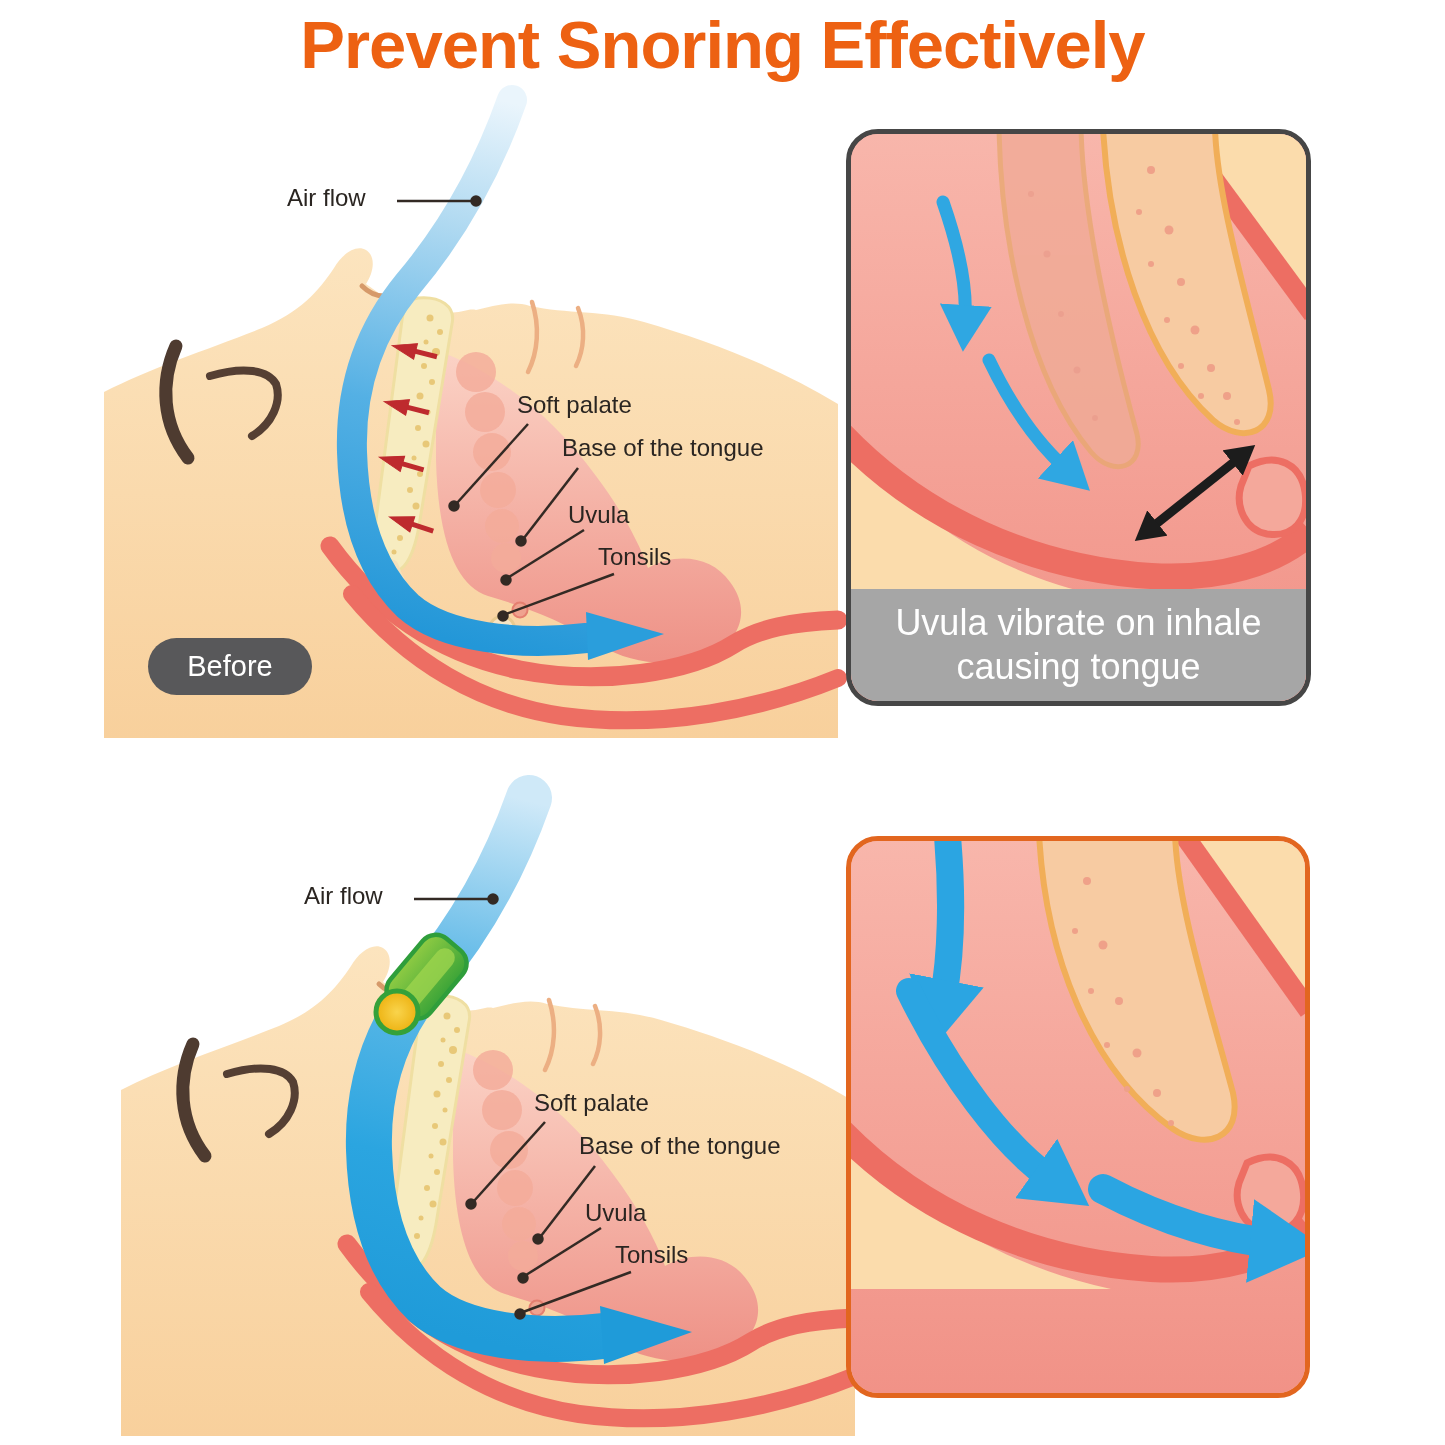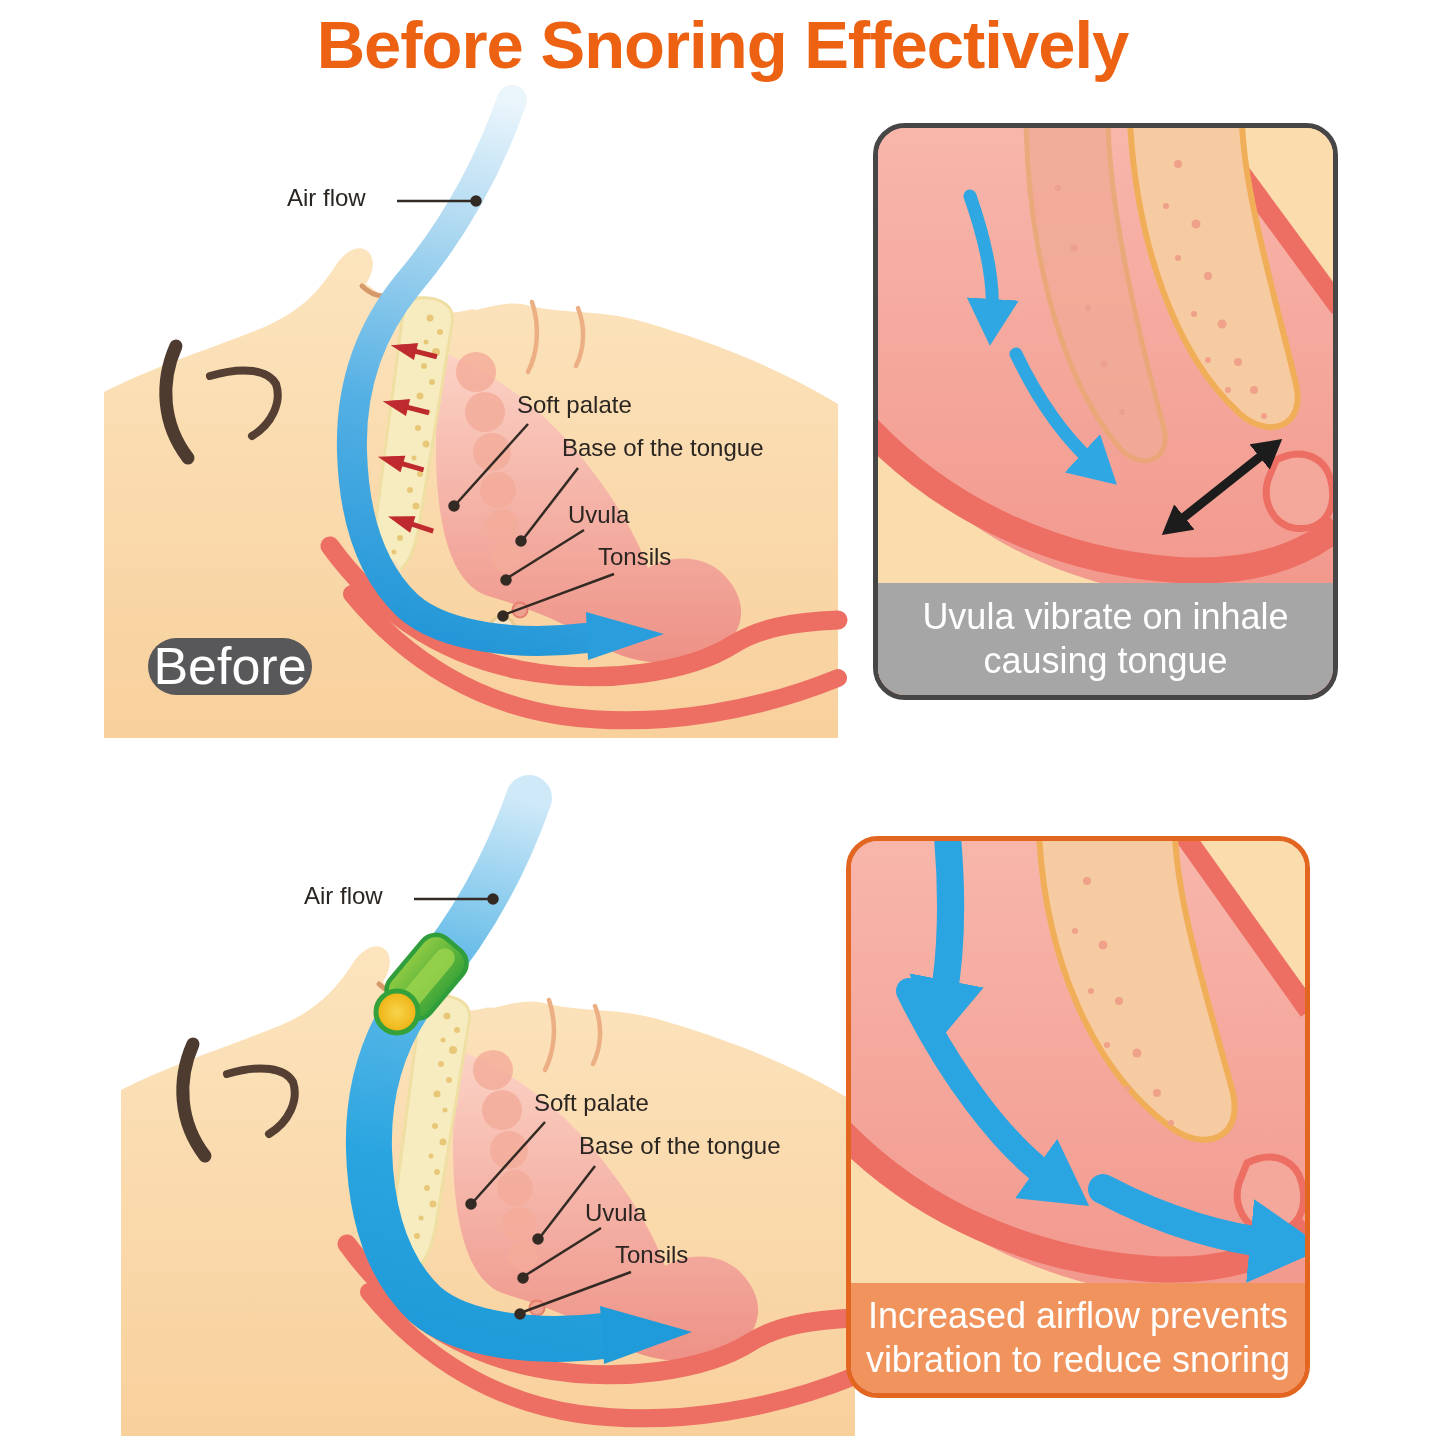--- a/index.html
+++ b/index.html
@@ -2,39 +2,39 @@
 <html style="--title-orange: #ED6112; --badge-before-bg: #58585A; --badge-after-bg: #E8590F; --caption-before-bg: #A6A6A6; --caption-after-bg: #F0935C; --caption-text: #FFFFFF; --inset-border-before: #464646; --inset-border-after: #E2661F; --airflow-blue: #2DA2DE; --vibration-red: #BE2A2E; --band-red: #ED6E63; --throat-pink: #EE8E83; --skin: #FBDCAC; --palate-yellow: #F7ECC0; --uvula-outline: #F1AE58; --label-text: #2A2521;"><head>
 <meta charset="utf-8">
 <style>
   html,body{margin:0;padding:0;background:#ffffff;}
   .page{position:relative;width:1445px;height:1445px;background:#ffffff;overflow:hidden;
         font-family:"Liberation Sans",sans-serif;}
   .title{position:absolute;top:6px;left:0;width:100%;margin:0;text-align:center;
          font-size:67px;font-weight:700;letter-spacing:-1px;color:var(--title-orange);}
   .scene{position:absolute;left:0;top:0;}
   .lbl{position:absolute;font-size:24px;color:var(--label-text);white-space:nowrap;}
-  .badge{position:absolute;color:#fff;font-size:52px;text-align:center;border-radius:30px;}
+  .badge{position:absolute;color:#fff;font-size:29px;text-align:center;border-radius:30px;}
   .badge-before{left:148px;top:638px;width:164px;height:57px;line-height:56px;background:var(--badge-before-bg);}
   .badge-after{left:148px;top:1342px;width:170px;height:57px;line-height:56px;background:var(--badge-after-bg);}
   .inset{position:absolute;overflow:hidden;border-radius:32px;background:#F6B0A5;}
-  .inset-before{left:846px;top:123px;width:455px;height:567px;border:5px solid var(--inset-border-before);margin-left:27px;}
+  .inset-before{left:846px;top:129px;width:455px;height:567px;border:5px solid var(--inset-border-before);}
   .inset-after{left:846px;top:836px;width:454px;height:552px;border:5px solid var(--inset-border-after);}
   .inset svg{position:absolute;left:0;top:0;display:block;}
   .caption{position:absolute;left:0;bottom:0;width:100%;display:flex;flex-direction:column;
            justify-content:center;align-items:center;color:var(--caption-text);
            font-size:36px;line-height:1.22;text-align:center;}
   .caption-before{height:112px;background:var(--caption-before-bg);}
   .caption-after{height:110px;background:var(--caption-after-bg);}
 </style>
 </head>
 <body>
 
 <div class="page">
 
-  <h1 class="title">Before Snoring Effectively</h1>
+  <h1 class="title">Prevent Snoring Effectively</h1>
 
   <svg class="scene" width="1445" height="1445" viewBox="0 0 1445 1445">
     <defs>
       <linearGradient id="gSkin" x1="0" y1="0" x2="0" y2="1">
         <stop offset="0" stop-color="#FCE4BE"></stop>
           <stop offset="1" stop-color="#F8D09C"></stop>
       </linearGradient>
       <linearGradient id="gPink" x1="0" y1="0" x2="0" y2="1">
         <stop offset="0" stop-color="#FBD3C6"></stop>
           <stop offset="1" stop-color="#EE9186"></stop>
@@ -276,24 +276,20 @@
           <circle cx="276" cy="248" r="3"></circle>
         <circle cx="306" cy="252" r="4"></circle>
           <circle cx="320" cy="282" r="3"></circle>
       </g>
       <g stroke="#2BA5E2" fill="none" stroke-linecap="round">
         <path stroke-width="27" d="M 96,-10 C 102,56 100,116 92,158" marker-end="url(#mBL)"></path>
         <path stroke-width="26" d="M 58,150 C 98,232 152,304 200,338" marker-end="url(#mBL)"></path>
         <path stroke-width="30" d="M 252,348 C 316,382 378,398 420,402" marker-end="url(#mBL)"></path>
       </g>
     </svg>
-    <div class="caption caption-after">
-      <div>Increased airflow prevents</div>
-      <div>vibration to reduce snoring</div>
-    </div>
   </div>
 
   <div class="lbl" style="left:287px;top:184px">Air flow</div>
   <div class="lbl" style="left:517px;top:391px">Soft palate</div>
   <div class="lbl" style="left:562px;top:434px">Base of the tongue</div>
   <div class="lbl" style="left:568px;top:501px">Uvula</div>
   <div class="lbl" style="left:598px;top:543px">Tonsils</div>
 
   <div class="lbl" style="left:304px;top:882px">Air flow</div>
   <div class="lbl" style="left:534px;top:1089px">Soft palate</div>

